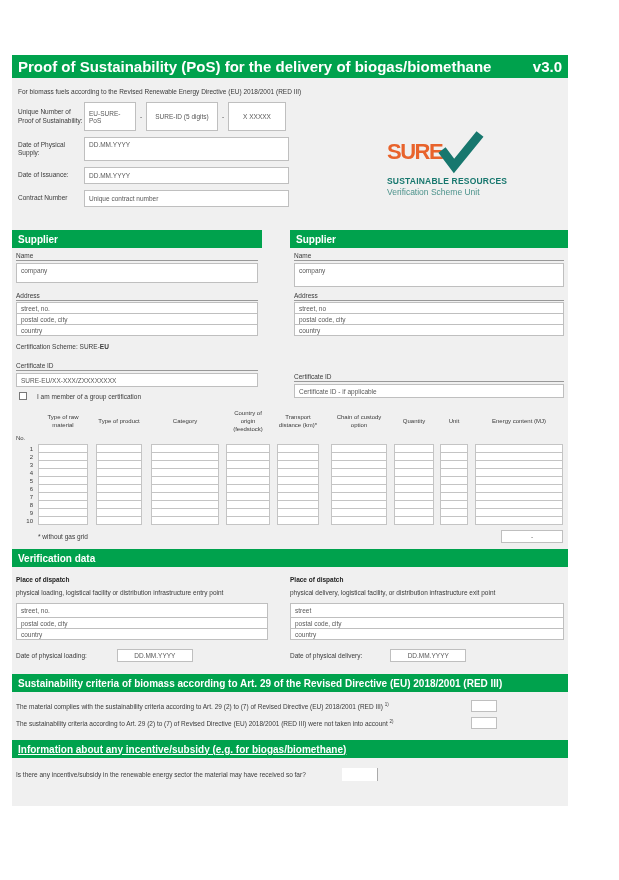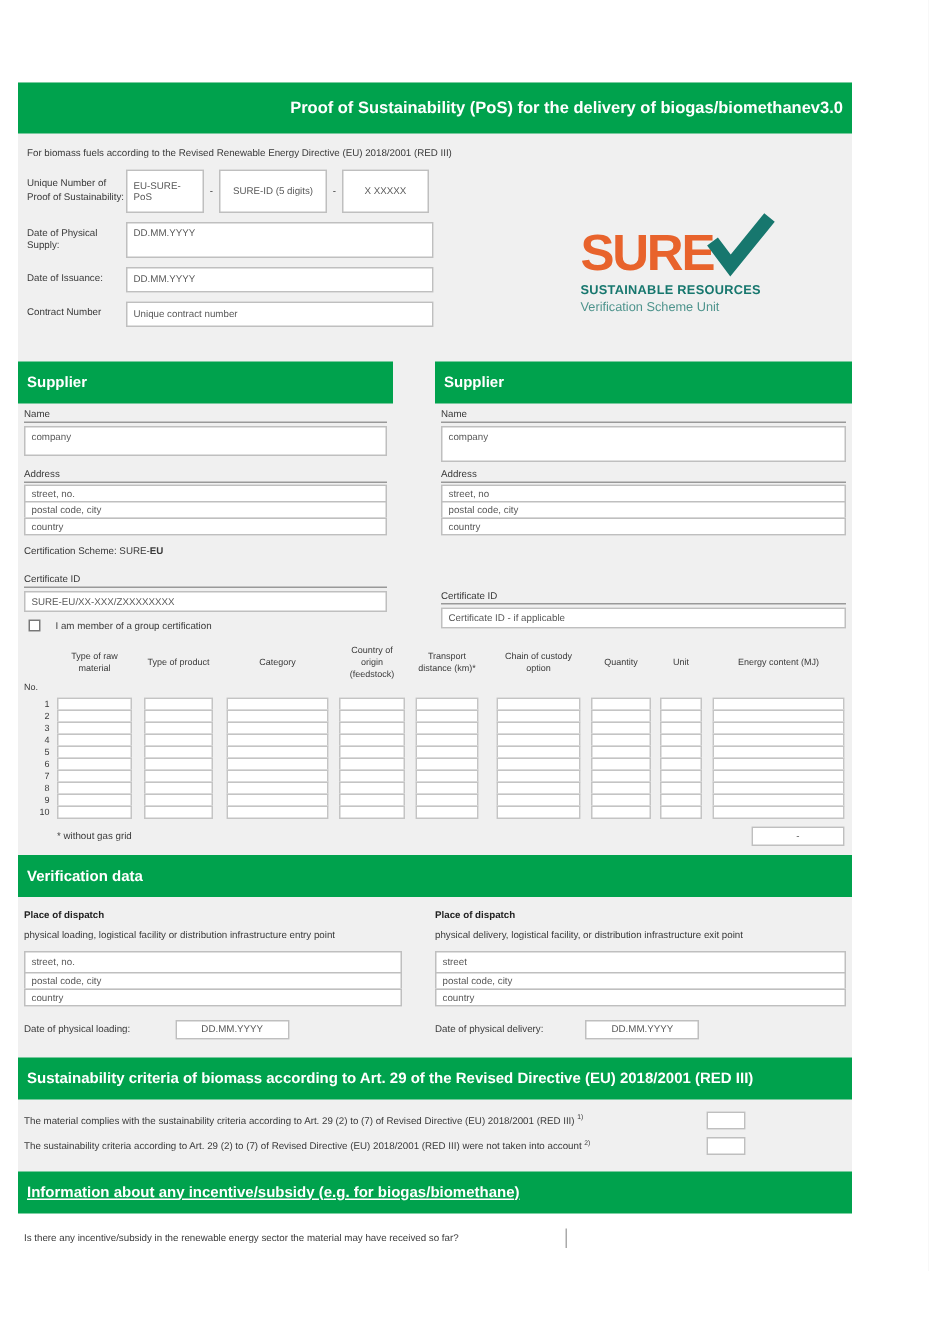--- a/index.html
+++ b/index.html
@@ -11,22 +11,22 @@
   .form{
     position:absolute;left:12px;top:55px;width:556px;height:751px;
     background:#F0F0F0;font-size:6.5px;
   }
   
   .bar{
     background:#00A24D;color:#fff;font-weight:bold;
     display:flex;align-items:center;justify-content:space-between;
     padding:0 6px;box-sizing:border-box;
   }
-  .bar.title{height:34px;font-size:11px;justify-content:flex-end;}
-  .bar.sub{height:28px;font-size:10px;}
+  .bar.title{height:23px;font-size:15px;}
+  .bar.sub{height:18px;font-size:10px;}
   
   .box{
     background:#fff;border:1px solid #BFBFBF;box-sizing:border-box;
     color:#595959;display:flex;align-items:center;padding:0 4px;
   }
   .lbl{color:#3a3a3a;}
   
   .intro{margin:10px 6px 0 6px;font-size:6.5px;color:#3a3a3a;}
   .topfields{position:relative;margin:7px 6px 0 6px;height:118px;}
   .trow{display:flex;align-items:center;margin-bottom:6px;}
@@ -36,21 +36,21 @@
   .u1{width:52px;}
   .u2{width:72px;}
   .u3{width:58px;}
   .usep{width:10px;text-align:center;color:#3a3a3a;}
   .wide{width:205px;}
   .h24{height:24px;align-items:flex-start;padding-top:3px;}
   .h17{height:17px;}
   
   .logo{position:absolute;right:10px;top:40px;width:165px;}
   .logo .mark{display:flex;align-items:flex-start;}
-  .logo .word{font-size:34px;font-weight:bold;color:#E8632C;letter-spacing:-1.5px;line-height:0.95;}
+  .logo .word{font-size:22px;font-weight:bold;color:#E8632C;letter-spacing:-1.5px;line-height:0.95;}
   .logo .check{margin-left:-4px;margin-top:-12px;}
   .logo .l1{font-size:8.5px;font-weight:bold;color:#17776E;letter-spacing:0.2px;margin-top:1px;}
   .logo .l2{font-size:8.5px;color:#4d938c;margin-top:1px;}
   
   .parties{display:flex;margin-top:10px;}
   .party-l{width:250px;flex:none;}
   .party-gap{width:28px;flex:none;}
   .party-r{flex:1;}
   .party .inner{padding:0 4px 0 4px;}
   .flabel{margin:4px 0 2px 0;color:#3a3a3a;border-bottom:1px solid #999;padding-bottom:1px;}

